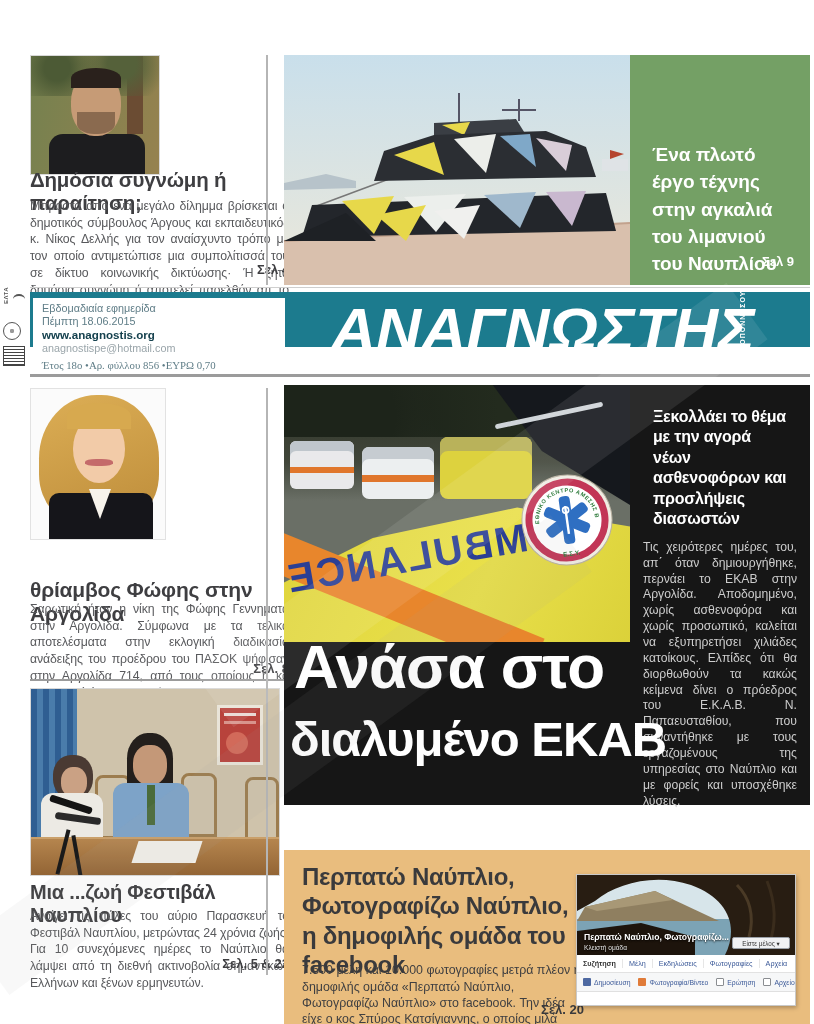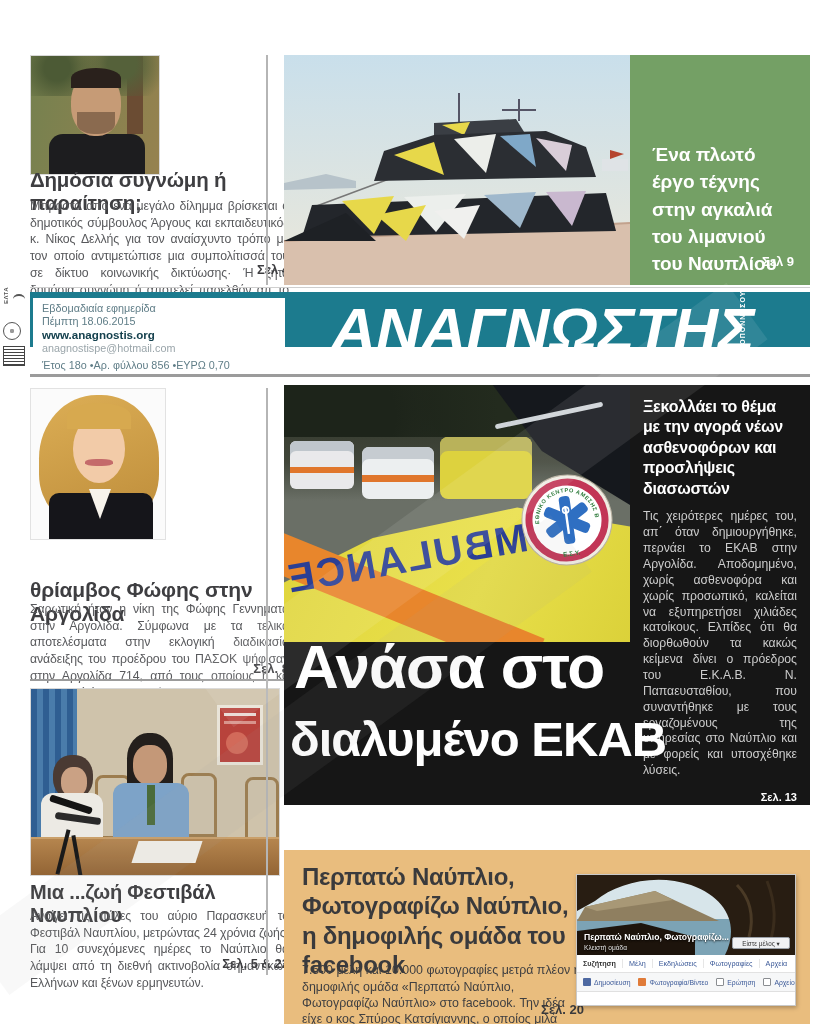--- a/index.html
+++ b/index.html
@@ -11,34 +11,34 @@
   .page-ref{position:absolute;font-size:13px;font-weight:700;color:#3e3e41;text-align:right;}
   .vrule{position:absolute;width:2px;background:#b5b5b5;}
   .hrule{position:absolute;height:2px;background:#9b9b9b;}
   .photo{position:absolute;overflow:hidden;border:1px solid #d8d8d8;box-sizing:border-box;}
   
   .masthead{position:absolute;left:30px;top:292px;width:780px;height:55px;background:#1c7b8e;}
   .mh-info{position:absolute;left:3px;top:6px;width:252px;height:66px;background:#fff;padding:4px 9px;box-sizing:border-box;}
   .mh-line{font-size:10.8px;line-height:1.2;color:#5f7d87;}
   .mh-web{font-size:11.6px;line-height:1.25;font-weight:700;color:#15414e;}
   .mh-mail{font-size:10.8px;line-height:1.2;color:#9aa5aa;}
-  .mh-issue{font-size:10.8px;line-height:1.2;color:#5f7d87;margin-top:4px;}
+  .mh-issue{font-size:10.8px;line-height:1.2;color:#5f7d87;margin-top:4px;font-family:Liberation Serif, serif;}
   .mh-logo{position:absolute;left:254px;right:8px;top:0;height:78px;line-height:76px;text-align:center;
            color:#fff;font-style:italic;font-weight:900;font-size:60px;letter-spacing:0px;transform:scaleX(1.04);white-space:nowrap;}
   .mh-vert{position:absolute;right:64px;top:8px;height:62px;color:#fff;font-size:7px;font-weight:700;
            writing-mode:vertical-rl;transform:rotate(180deg);letter-spacing:1px;}
   .side-ic{position:absolute;left:3px;width:24px;color:#555;}
   
   .green-panel{position:absolute;left:630px;top:55px;width:180px;height:230px;background:#74a065;box-sizing:border-box;padding:86px 16px 0 22px;}
   .green-text{color:#fff;font-weight:700;font-size:19px;line-height:1.44;width:130px;}
   .green-page{position:absolute;right:16px;bottom:16px;color:#fff;font-weight:700;font-size:13px;}
   
   .ekab{position:absolute;left:284px;top:385px;width:526px;height:420px;background:#161616;}
   .ekab-side{position:absolute;left:346px;top:0;width:180px;box-sizing:border-box;padding:12px 13px;}
-  .ekab-side h3{margin:0;color:#fff;font-size:16px;line-height:1.28;font-weight:800;letter-spacing:-0.2px;}
+  .ekab-side h3{margin:10px;color:#fff;font-size:16px;line-height:1.28;font-weight:800;letter-spacing:-0.2px;}
   .ekab-side p{margin:10px 0 0 0;color:#cdcdcd;font-size:12.2px;line-height:1.3;text-align:justify;}
   .ekab-side .pg{margin-top:12px;text-align:right;color:#fff;font-weight:700;font-size:11px;}
   .ekab-h1{position:absolute;left:10px;top:246px;color:#fff;font-weight:800;font-size:62px;letter-spacing:-1px;white-space:nowrap;}
   .ekab-h2{position:absolute;left:6px;top:326px;color:#fff;font-weight:800;font-size:49px;letter-spacing:-1px;white-space:nowrap;}
   
   .orange{position:absolute;left:284px;top:850px;width:526px;height:176px;background:#e9bd7e;}
   .or-head{position:absolute;left:18px;top:12px;width:305px;color:#3a3a3c;font-weight:800;font-size:24px;line-height:1.22;letter-spacing:-0.3px;}
   .or-body{position:absolute;left:18px;top:100px;width:282px;color:#3f3f41;font-size:12.4px;line-height:1.3;}
   .or-page{position:absolute;left:18px;top:152px;width:282px;text-align:right;color:#3a3a3c;font-weight:700;font-size:13px;}
   

